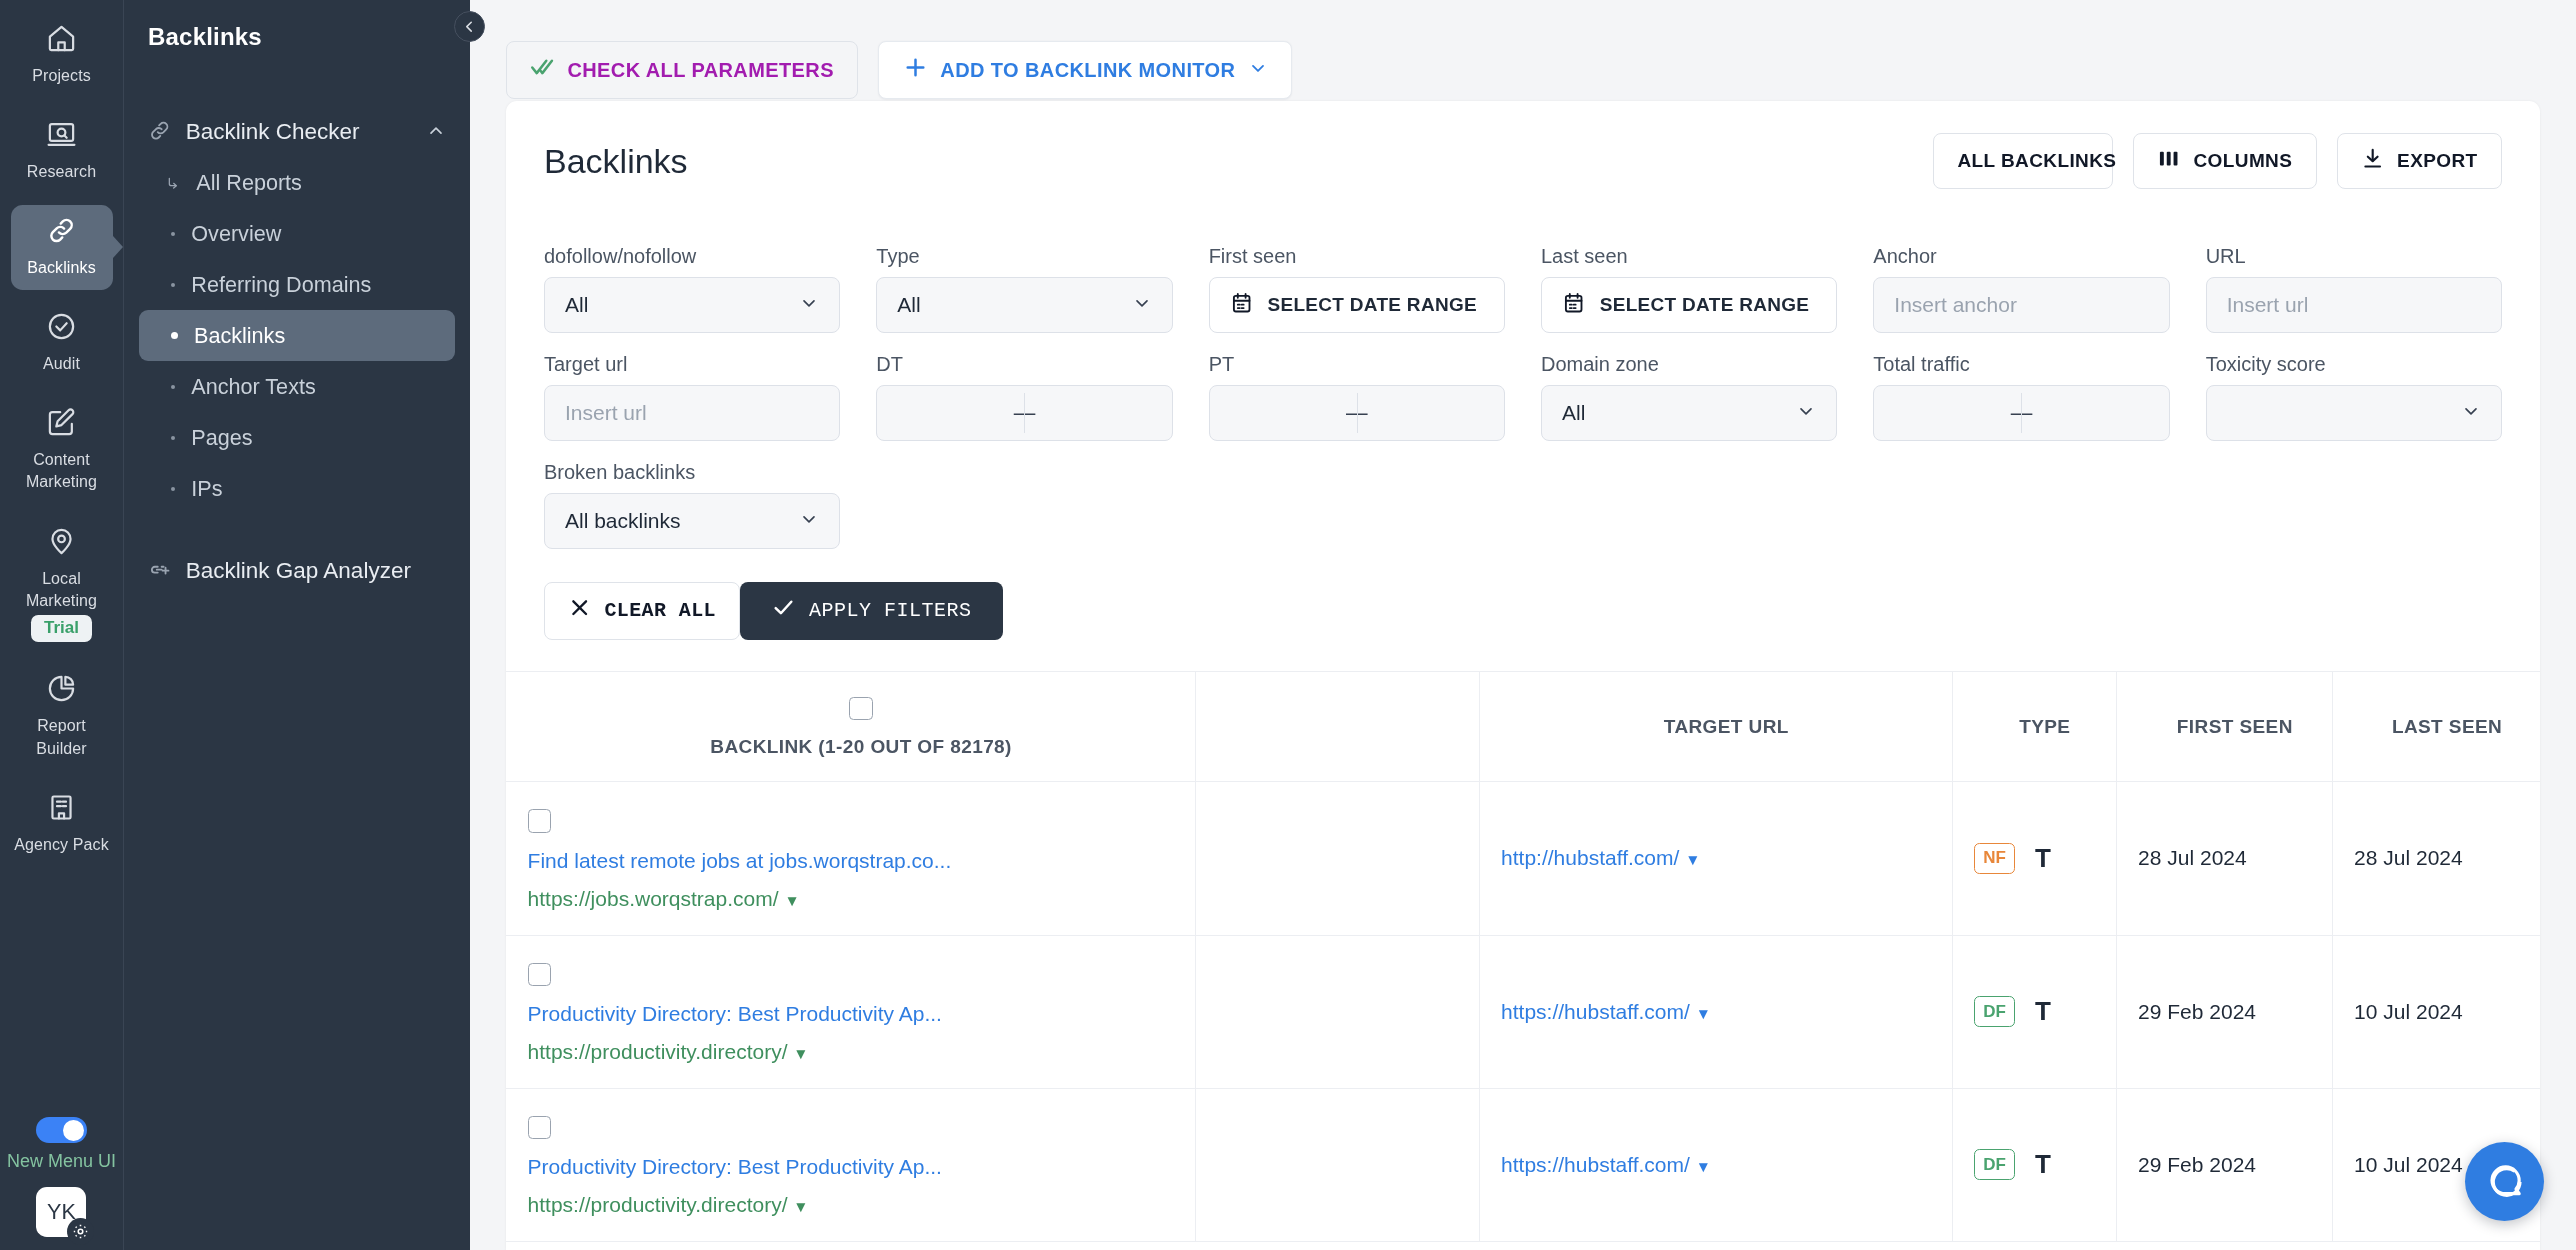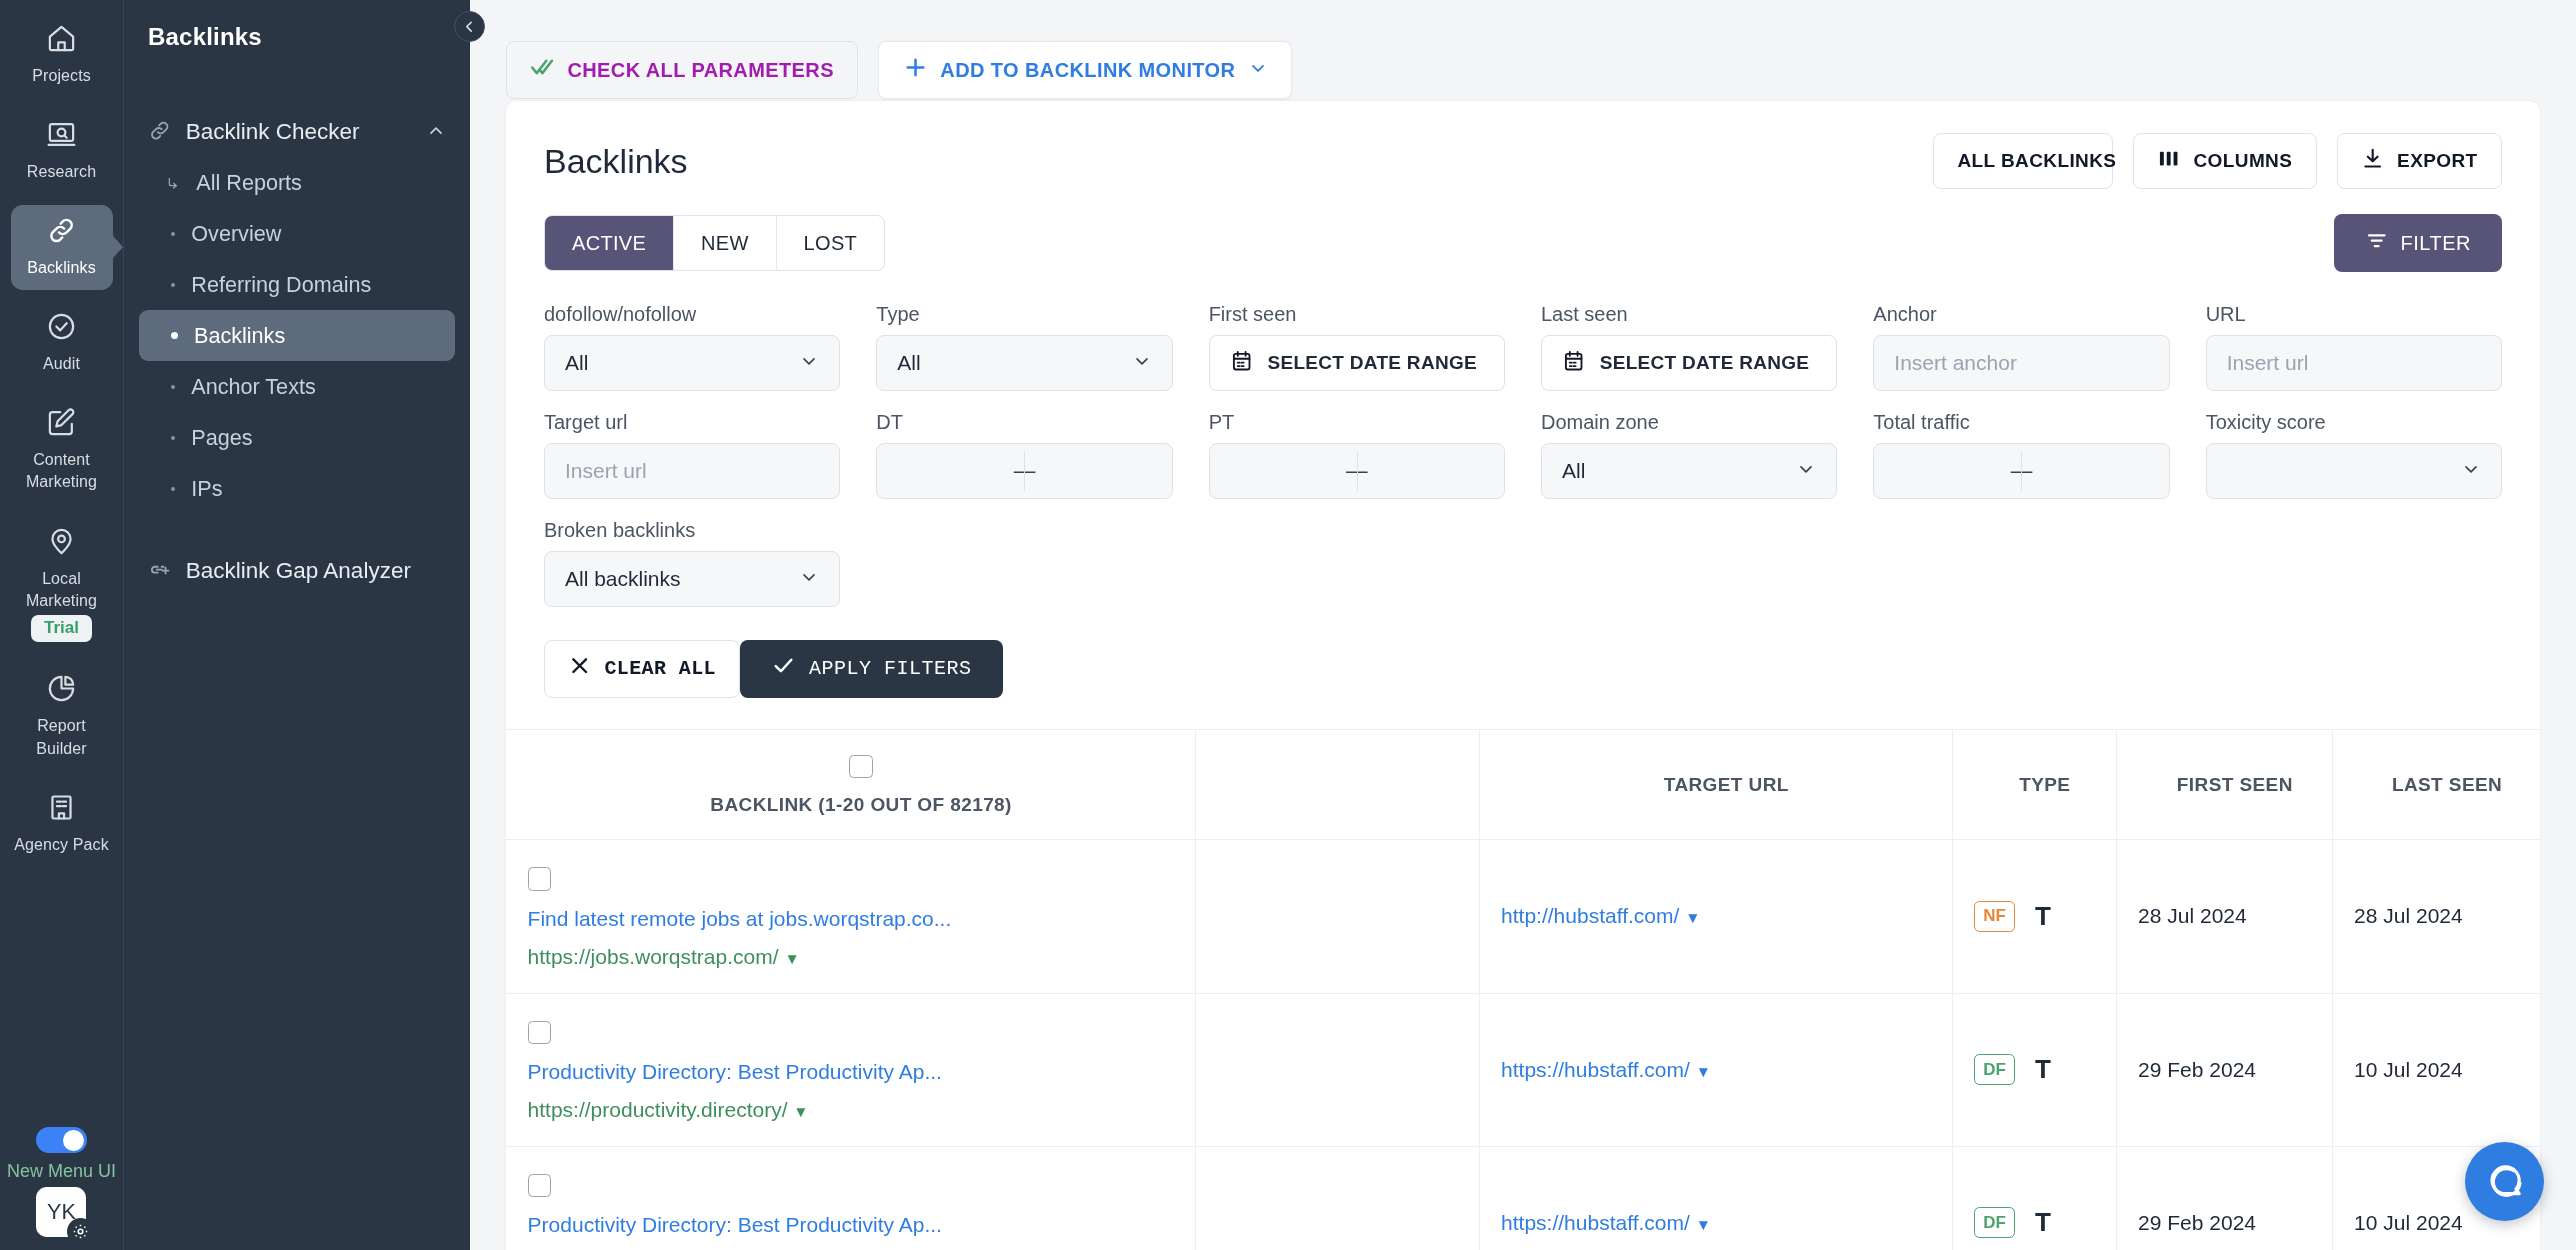--- a/index.html
+++ b/index.html
@@ -46,21 +46,21 @@
   .rail-bottom { margin-top: auto; display:flex; flex-direction:column; align-items:center; padding-bottom: 12.6px; }
   .toggle {
     width: 51px; height: 26px; border-radius: 13.5px; background:#3b82f6;
     position: relative; cursor:pointer;
   }
   .toggle .knob {
     position:absolute; top:2.7px; right:2.7px; width:21px; height:21px;
     border-radius:50%; background:#fff;
   }
   .new-menu-lbl { color:#84c3a0; font-size:18px; margin-top:8px; }
-  .avatar-wrap { position: relative; margin-top: 5px; }
+  .avatar-wrap { position: relative; margin-top: 15px; }
   .avatar {
     width: 50px; height: 50px; border-radius: 10.8px; background:#fff;
     display:flex; align-items:center; justify-content:center;
     font-size:21.6px; color:#2b3644; font-weight:500;
   }
   .gear-badge{
     position:absolute; right:-7.2px; bottom:-7.2px; width:27px; height:27px;
     border-radius:50%; background:#2b3644; display:flex;
     align-items:center; justify-content:center;
   }
@@ -454,35 +454,20 @@
                   <path d="M12 3v11"></path>
                   <path d="m7 10 5 4.5 5-4.5"></path>
                   <path d="M4.5 20h15"></path>
                 </svg>
             </span>
             <span>EXPORT</span>
           </div>
         </div>
       </div>
 
-      <div class="tabsrow">
-        <div class="seg">
-          <div class="on">ACTIVE</div>
-          <div>NEW</div>
-          <div>LOST</div>
-        </div>
-        <div class="btn filter">
-          <span>
-            <svg width="23.4" height="23.4" viewBox="0 0 24 24" fill="none" stroke="#ffffff" stroke-width="2.3" stroke-linecap="round">
-                <path d="M4 6.5h16M7 12h10M10 17.5h4"></path>
-              </svg>
-          </span>
-          <span>FILTER</span>
-        </div>
-      </div>
 
       <div class="filters">
 
         <div class="frow">
           <div class="fcell">
             <span class="flabel">dofollow/nofollow</span>
             <div class="fctl">
               <span>All</span>
               <span class="chev"><svg width="20" height="20" viewBox="0 0 24 24" fill="none" stroke="#374151" stroke-width="2" stroke-linecap="round" stroke-linejoin="round">
                     <path d="m6 9.5 6 6 6-6"></path>

